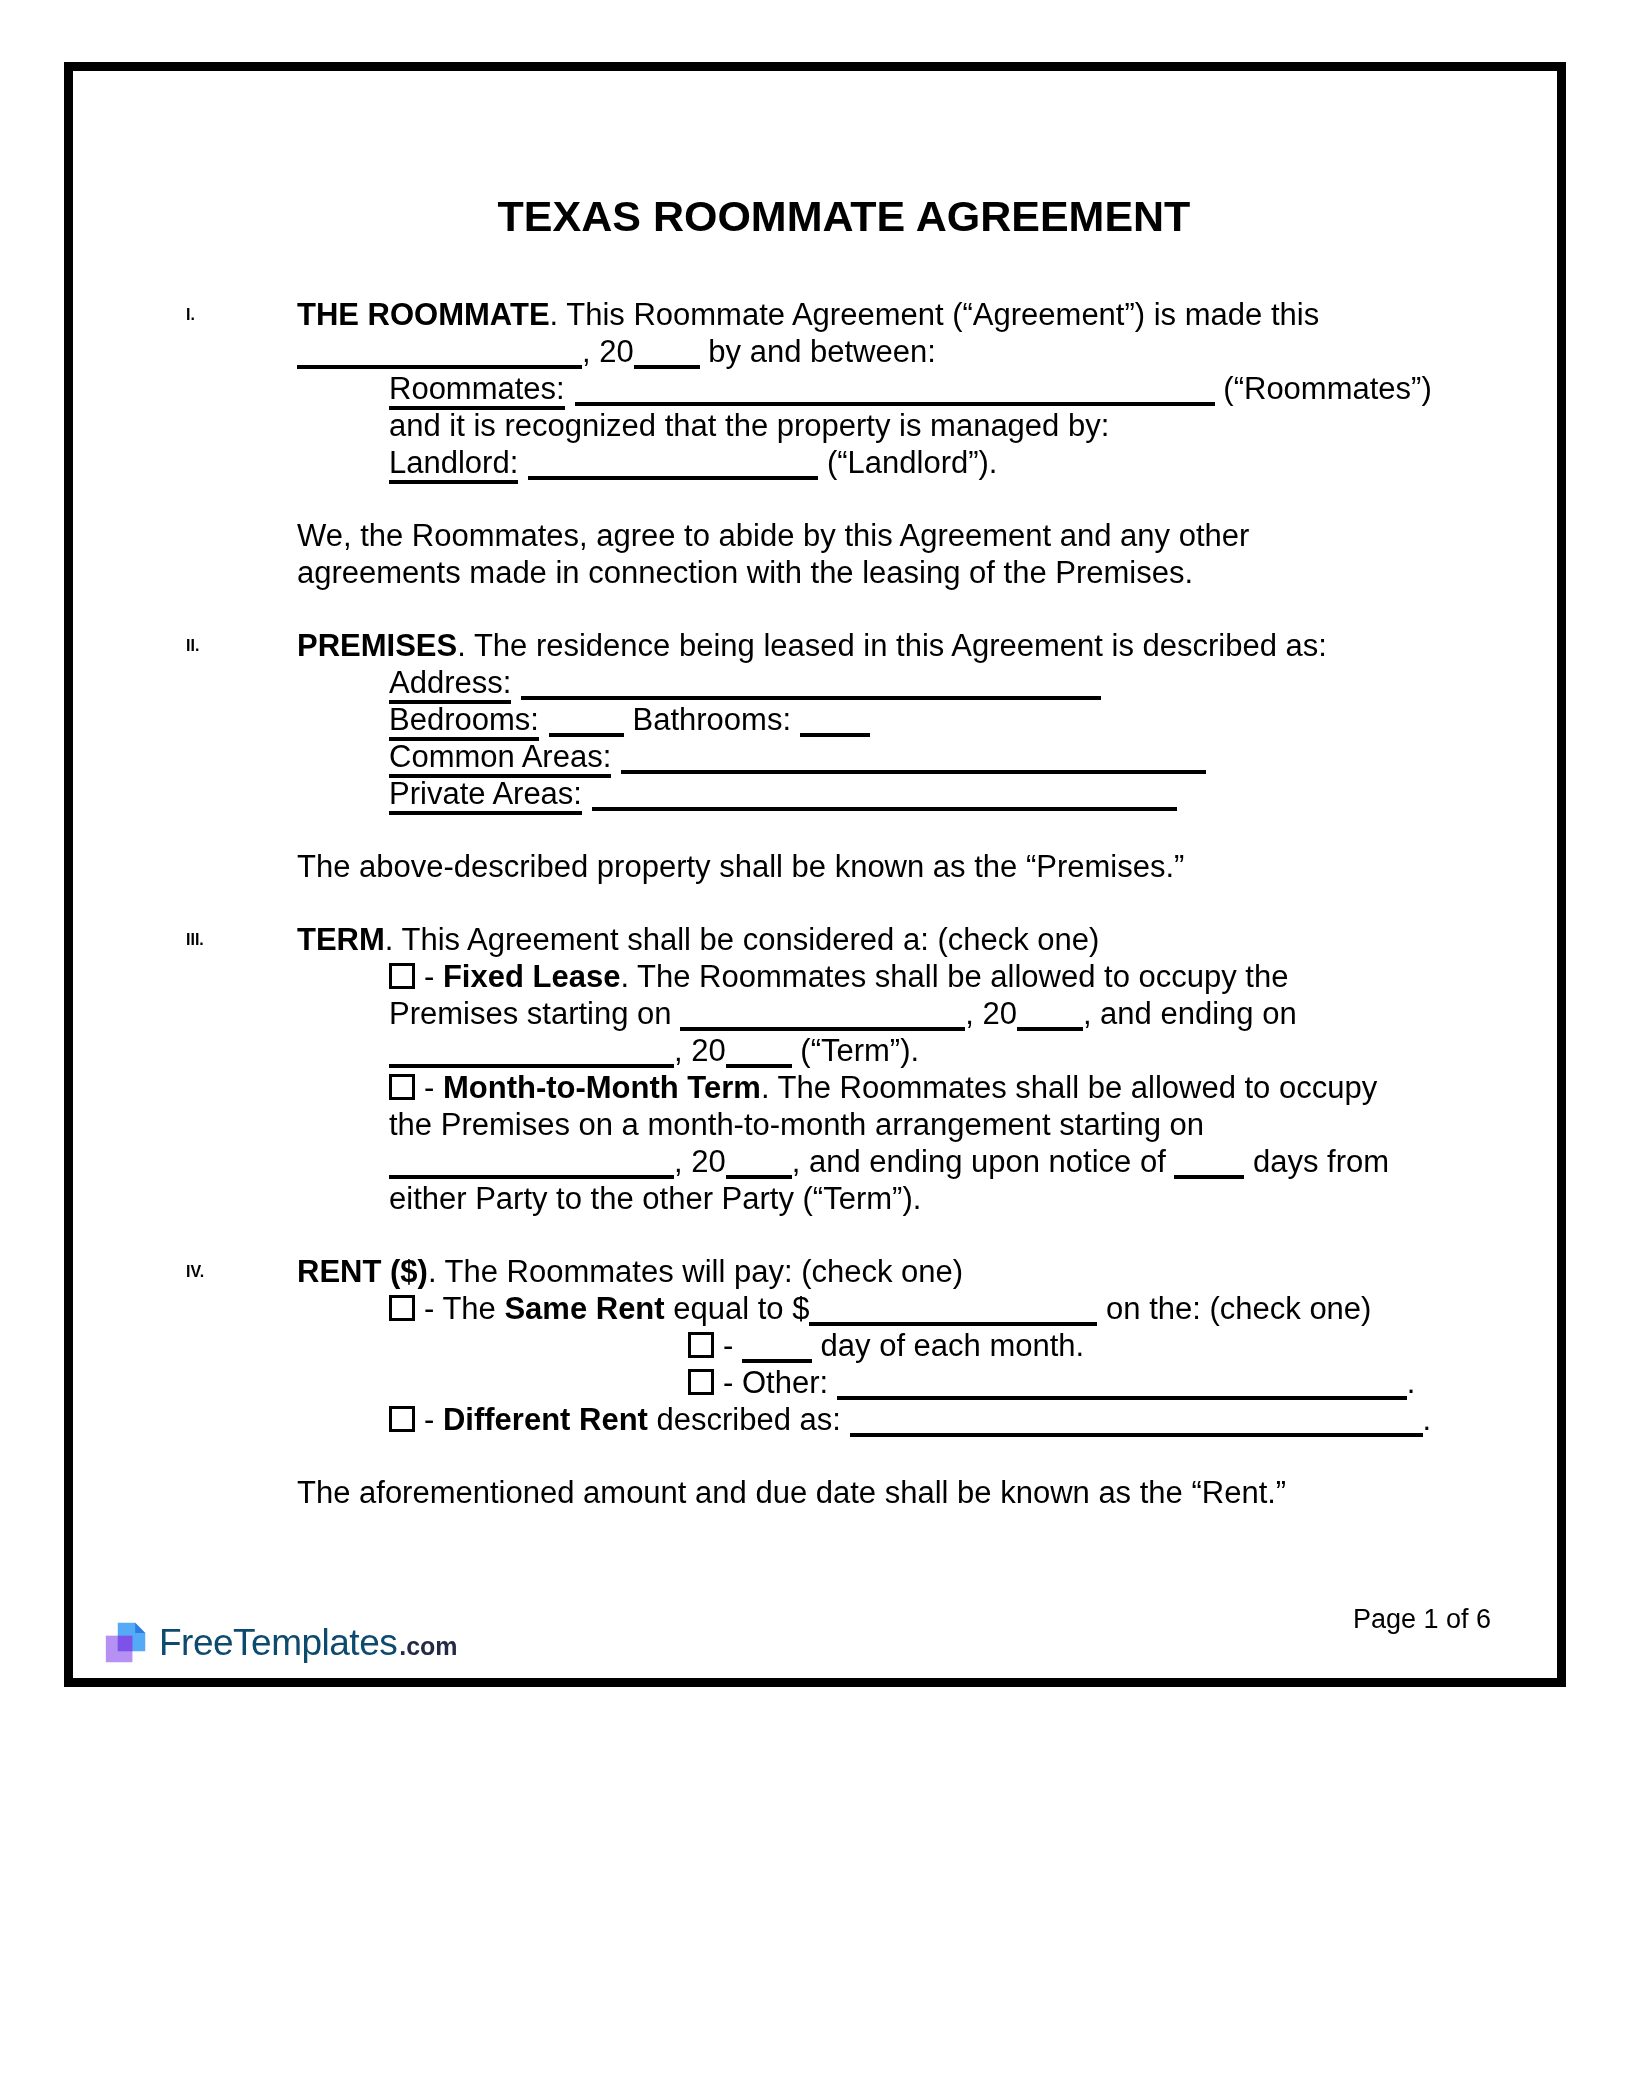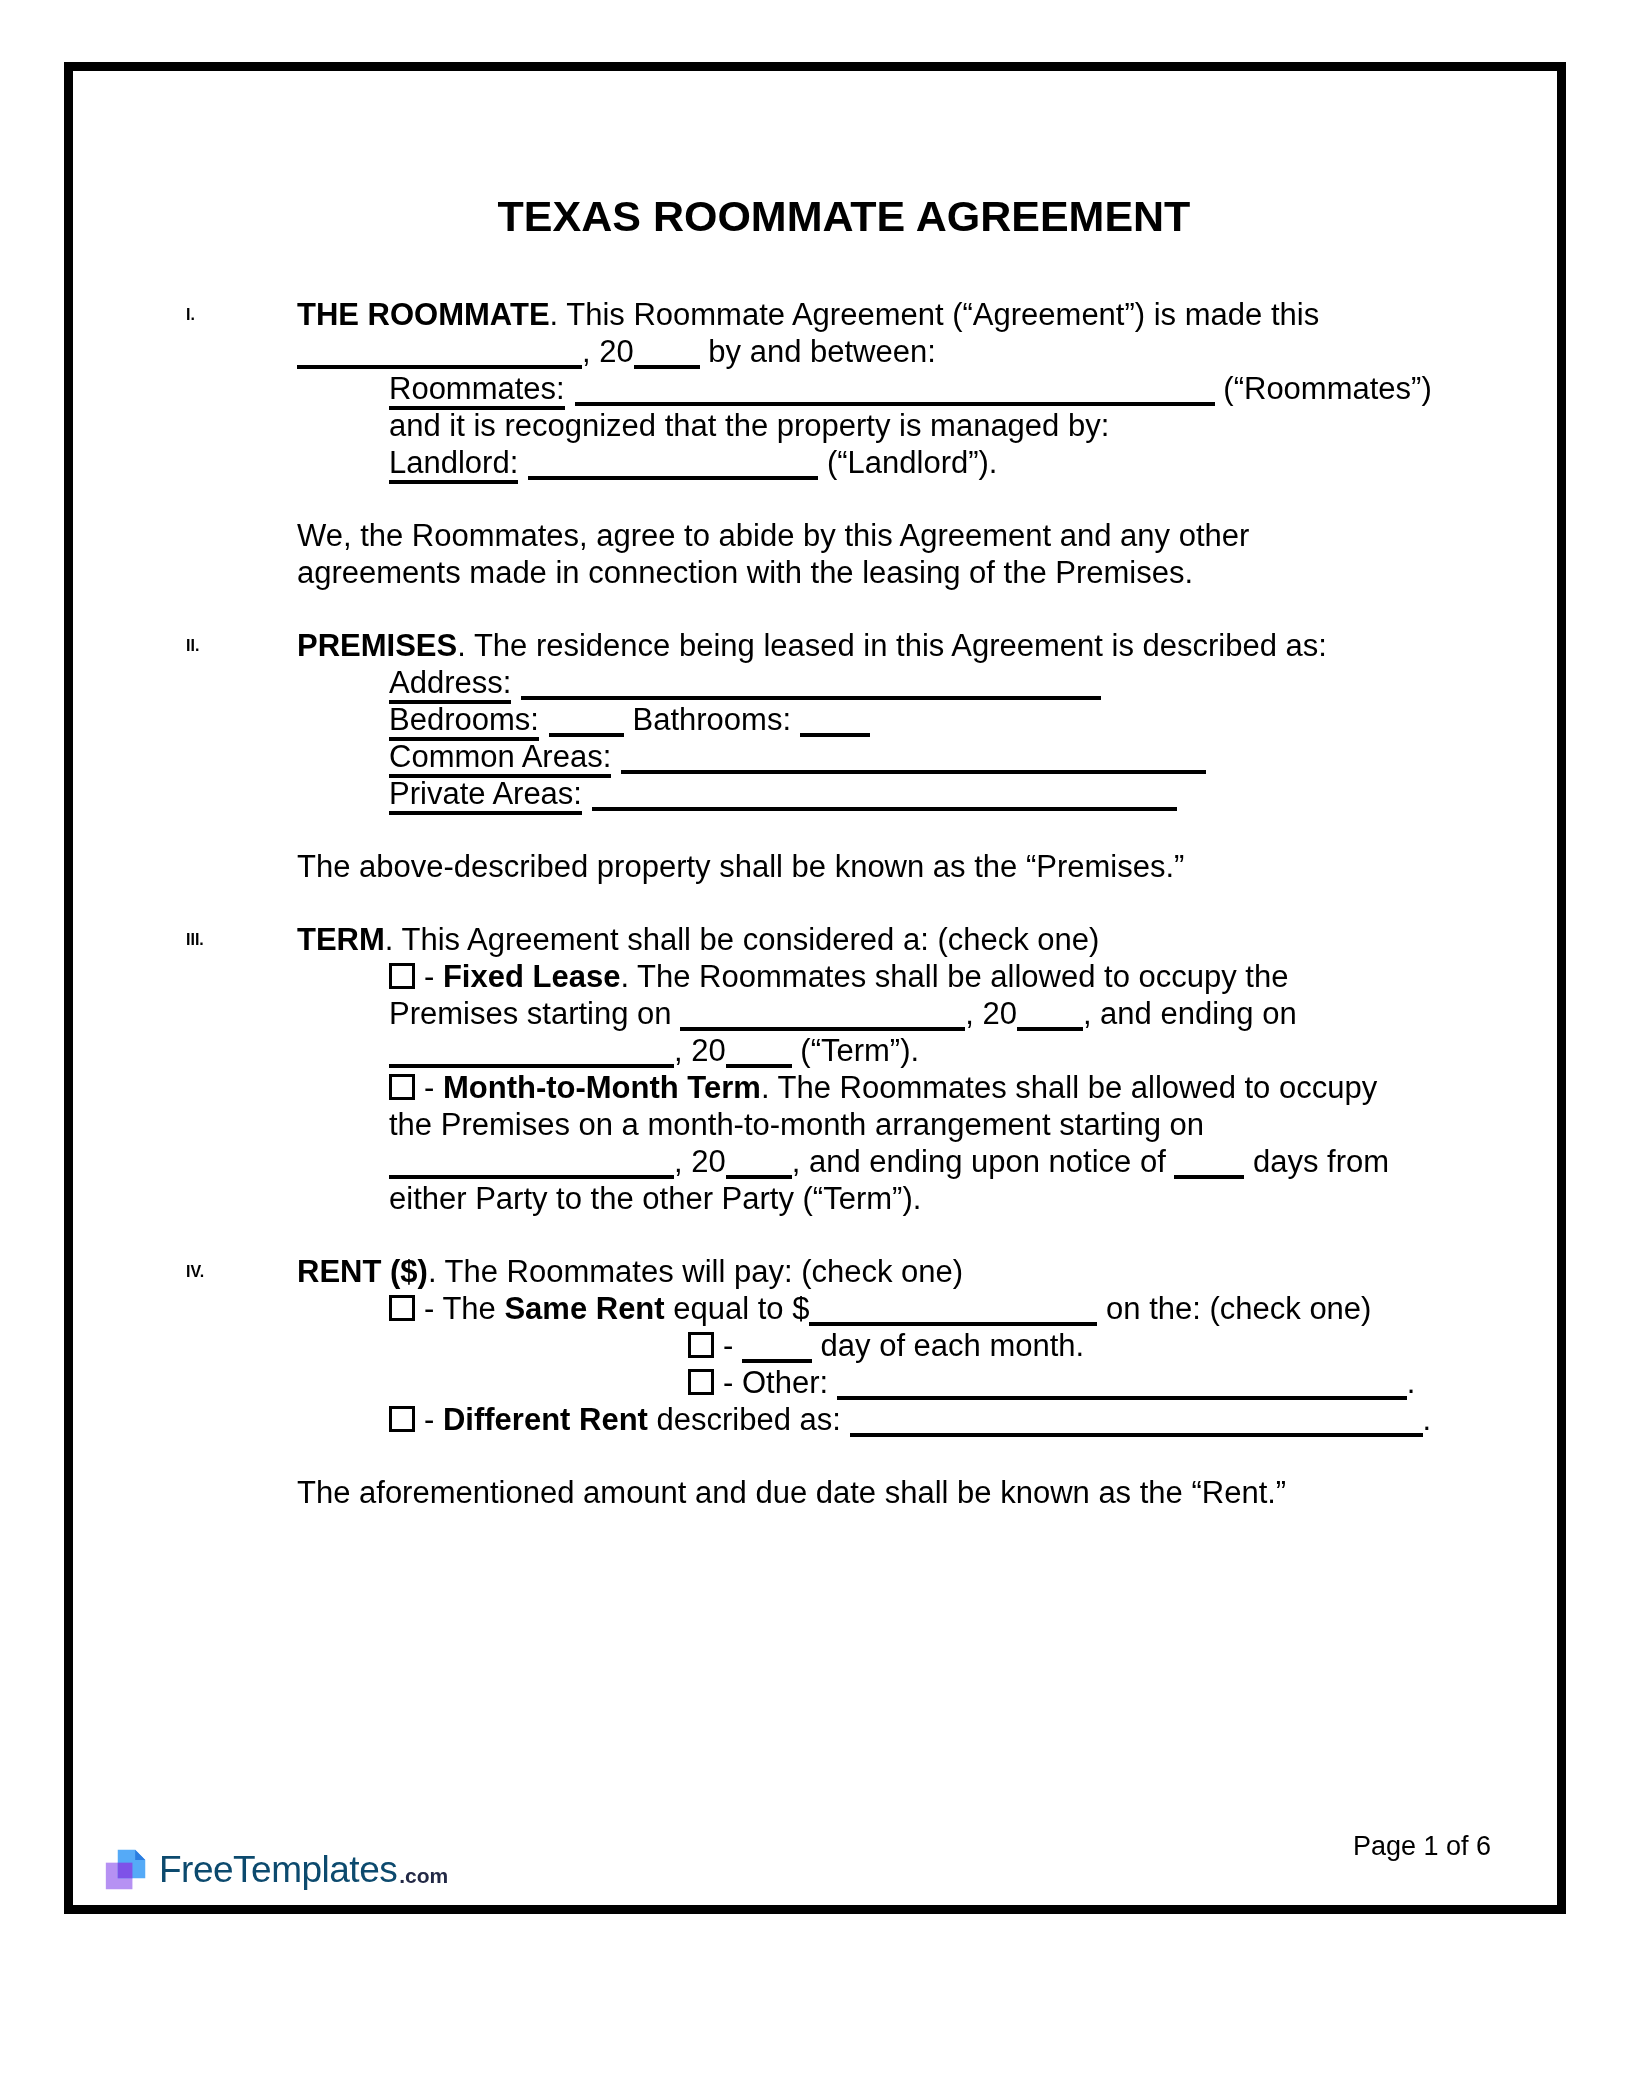--- a/index.html
+++ b/index.html
@@ -1,37 +1,37 @@
 <!DOCTYPE html>
 <html><head>
 <meta charset="utf-8">
 <style>
   html,body{margin:0;padding:0;background:#ffffff;}
   body{width:1632px;height:2090px;position:relative;font-family:"Liberation Sans","DejaVu Sans",sans-serif;color:#000;}
-  .page{position:absolute;left:64px;top:62px;width:1502px;height:1852px;border:9px solid #000;box-sizing:border-box;background:#fff;}
+  .page{position:absolute;left:64px;top:62px;width:1502px;height:1625px;border:9px solid #000;box-sizing:border-box;background:#fff;}
   .doc{position:absolute;left:113px;top:120px;right:55px;}
   .title{font-size:43px;font-weight:bold;line-height:50px;margin:0 0 55px 0;text-align:center;letter-spacing:0;}
   .sec{position:relative;padding-left:111px;margin-top:36px;}
   .sec.first{margin-top:0;}
   .num{position:absolute;left:0;top:0;line-height:37px;font-weight:bold;}
   .ind1{margin-left:203px;}
   .ind2{margin-left:299px;}
   .line{font-size:31px;line-height:37px;height:37px;white-space:pre;}
   .b{font-weight:bold;}
   .ul{border-bottom:4px solid #000;}
   .bl{display:inline-block;border-bottom:4px solid #000;height:28px;vertical-align:-7px;}
   .ml{margin-left:10px;}
   .cb{display:inline-block;width:20px;height:20px;border:3px solid #000;vertical-align:-2px;margin-right:9px;}
   .w66{width:66px;}.w70{width:70px;}.w75{width:75px;}
   .w285{width:285px;}.w288{width:288px;}.w290{width:290px;}
   .w570{width:570px;}.w573{width:573px;}.w580{width:580px;}.w585{width:585px;}.w640{width:640px;}
   .footer-left{position:absolute;left:31px;bottom:13px;display:flex;align-items:center;}
   .logo-icon{margin-right:11px;}
   .brand{font-size:37px;font-weight:400;color:#0c4a6e;letter-spacing:-0.5px;}
-  .brand-suffix{font-size:21px;font-weight:600;color:#232946;margin-left:2px;align-self:flex-end;padding-bottom:4px;}
+  .brand-suffix{font-size:25px;font-weight:600;color:#232946;margin-left:2px;align-self:flex-end;padding-bottom:4px;}
   .footer-right{position:absolute;right:66px;bottom:44px;font-size:27px;line-height:30px;}
 </style>
 </head>
 <body>
 
 <div class="page">
   <div class="doc">
 
     <h1 class="title">TEXAS ROOMMATE AGREEMENT</h1>
 

